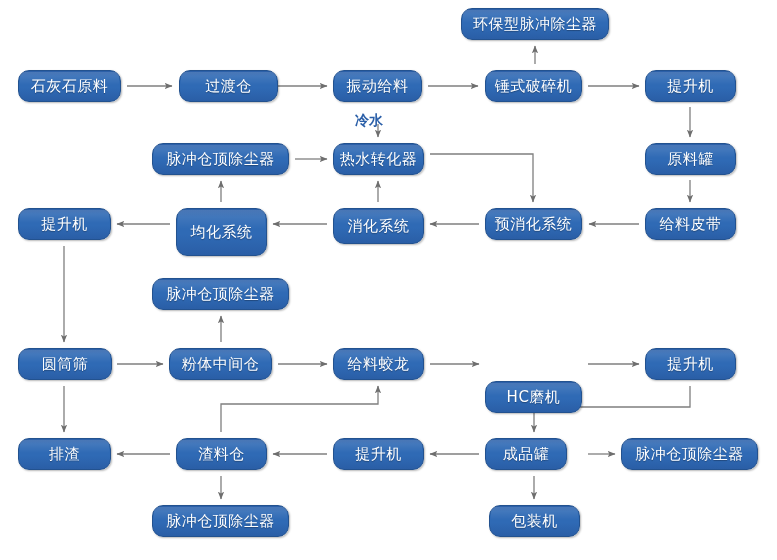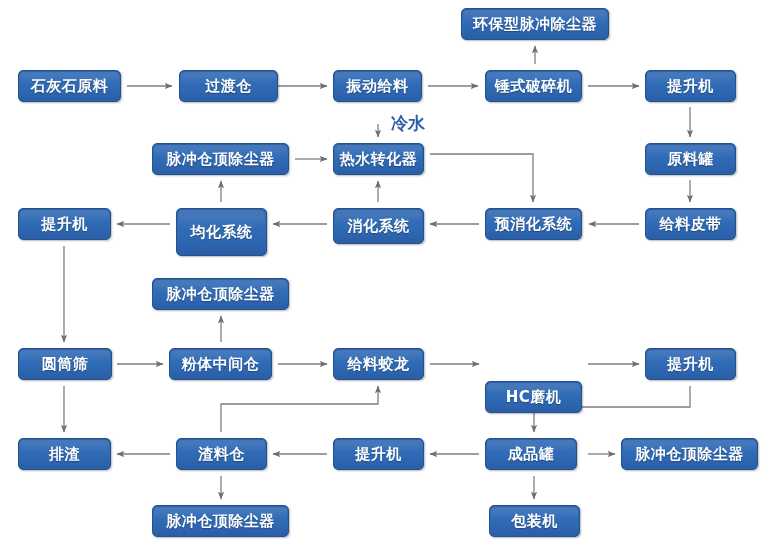--- a/index.html
+++ b/index.html
@@ -24,24 +24,24 @@
     width: 777px;
     height: 560px;
     pointer-events: none;
   }
   .node {
     position: absolute;
     box-sizing: border-box;
     display: flex;
     align-items: center;
     justify-content: center;
-    border-radius: 5px;
+    border-radius: 11px;
     color: #ffffff;
     font-size: 15px;
-    font-weight: bold;
+    font-weight: normal;
     letter-spacing: 0.5px;
     white-space: nowrap;
     background: linear-gradient(to bottom, #2b5fa8 0%, #2f6ab5 18%, #2f6ab5 55%, #2a5ea6 100%);
     border: 1px solid #23528f;
     box-shadow: 1px 1px 2px rgba(0,0,0,0.28);
     text-shadow: 0 1px 1px rgba(0,0,0,0.30);
     line-height: 1;
     z-index: 2;
     text-align: center;
   }
@@ -52,25 +52,24 @@
     right: 1px;
     top: 1px;
     height: 42%;
     border-radius: 4px 4px 2px 2px;
     background: linear-gradient(to bottom, rgba(255,255,255,0.14), rgba(255,255,255,0.0));
     pointer-events: none;
   }
   .edge-label {
     position: absolute;
     color: #2b5fa8;
-    font-size: 17px;
+    font-size: 14px;
     font-weight: bold;
     white-space: nowrap;
     z-index: 2;
-    margin-left: 36px;
   }
 </style>
 </head>
 <body>
 
 <div id="canvas">
   <svg id="edge-layer" viewBox="0 0 777 560" width="777" height="560">
     <defs>
       <marker id="arrowhead" markerWidth="7" markerHeight="7" refX="5.6" refY="3" orient="auto" markerUnits="strokeWidth">
         <path d="M0,0.6 L6,3 L0,5.4 L1.3,3 Z" fill="#6e6e6e"></path>
@@ -173,21 +172,21 @@
       </div>
       <div class="node" style="left: 18px; top: 438px; width: 93px; height: 32px;">
         <span>排渣</span>
       </div>
       <div class="node" style="left: 176px; top: 438px; width: 91px; height: 32px;">
         <span>渣料仓</span>
       </div>
       <div class="node" style="left: 333px; top: 438px; width: 91px; height: 32px;">
         <span>提升机</span>
       </div>
-      <div class="node" style="left: 485px; top: 438px; width: 92px; height: 32px;">
+      <div class="node" style="left: 485px; top: 438px; width: 82px; height: 32px;">
         <span>成品罐</span>
       </div>
       <div class="node" style="left: 621px; top: 438px; width: 137px; height: 32px;">
         <span>脉冲仓顶除尘器</span>
       </div>
       <div class="node" style="left: 152px; top: 505px; width: 137px; height: 32px;">
         <span>脉冲仓顶除尘器</span>
       </div>
       <div class="node" style="left: 489px; top: 505px; width: 91px; height: 32px;">
         <span>包装机</span>

